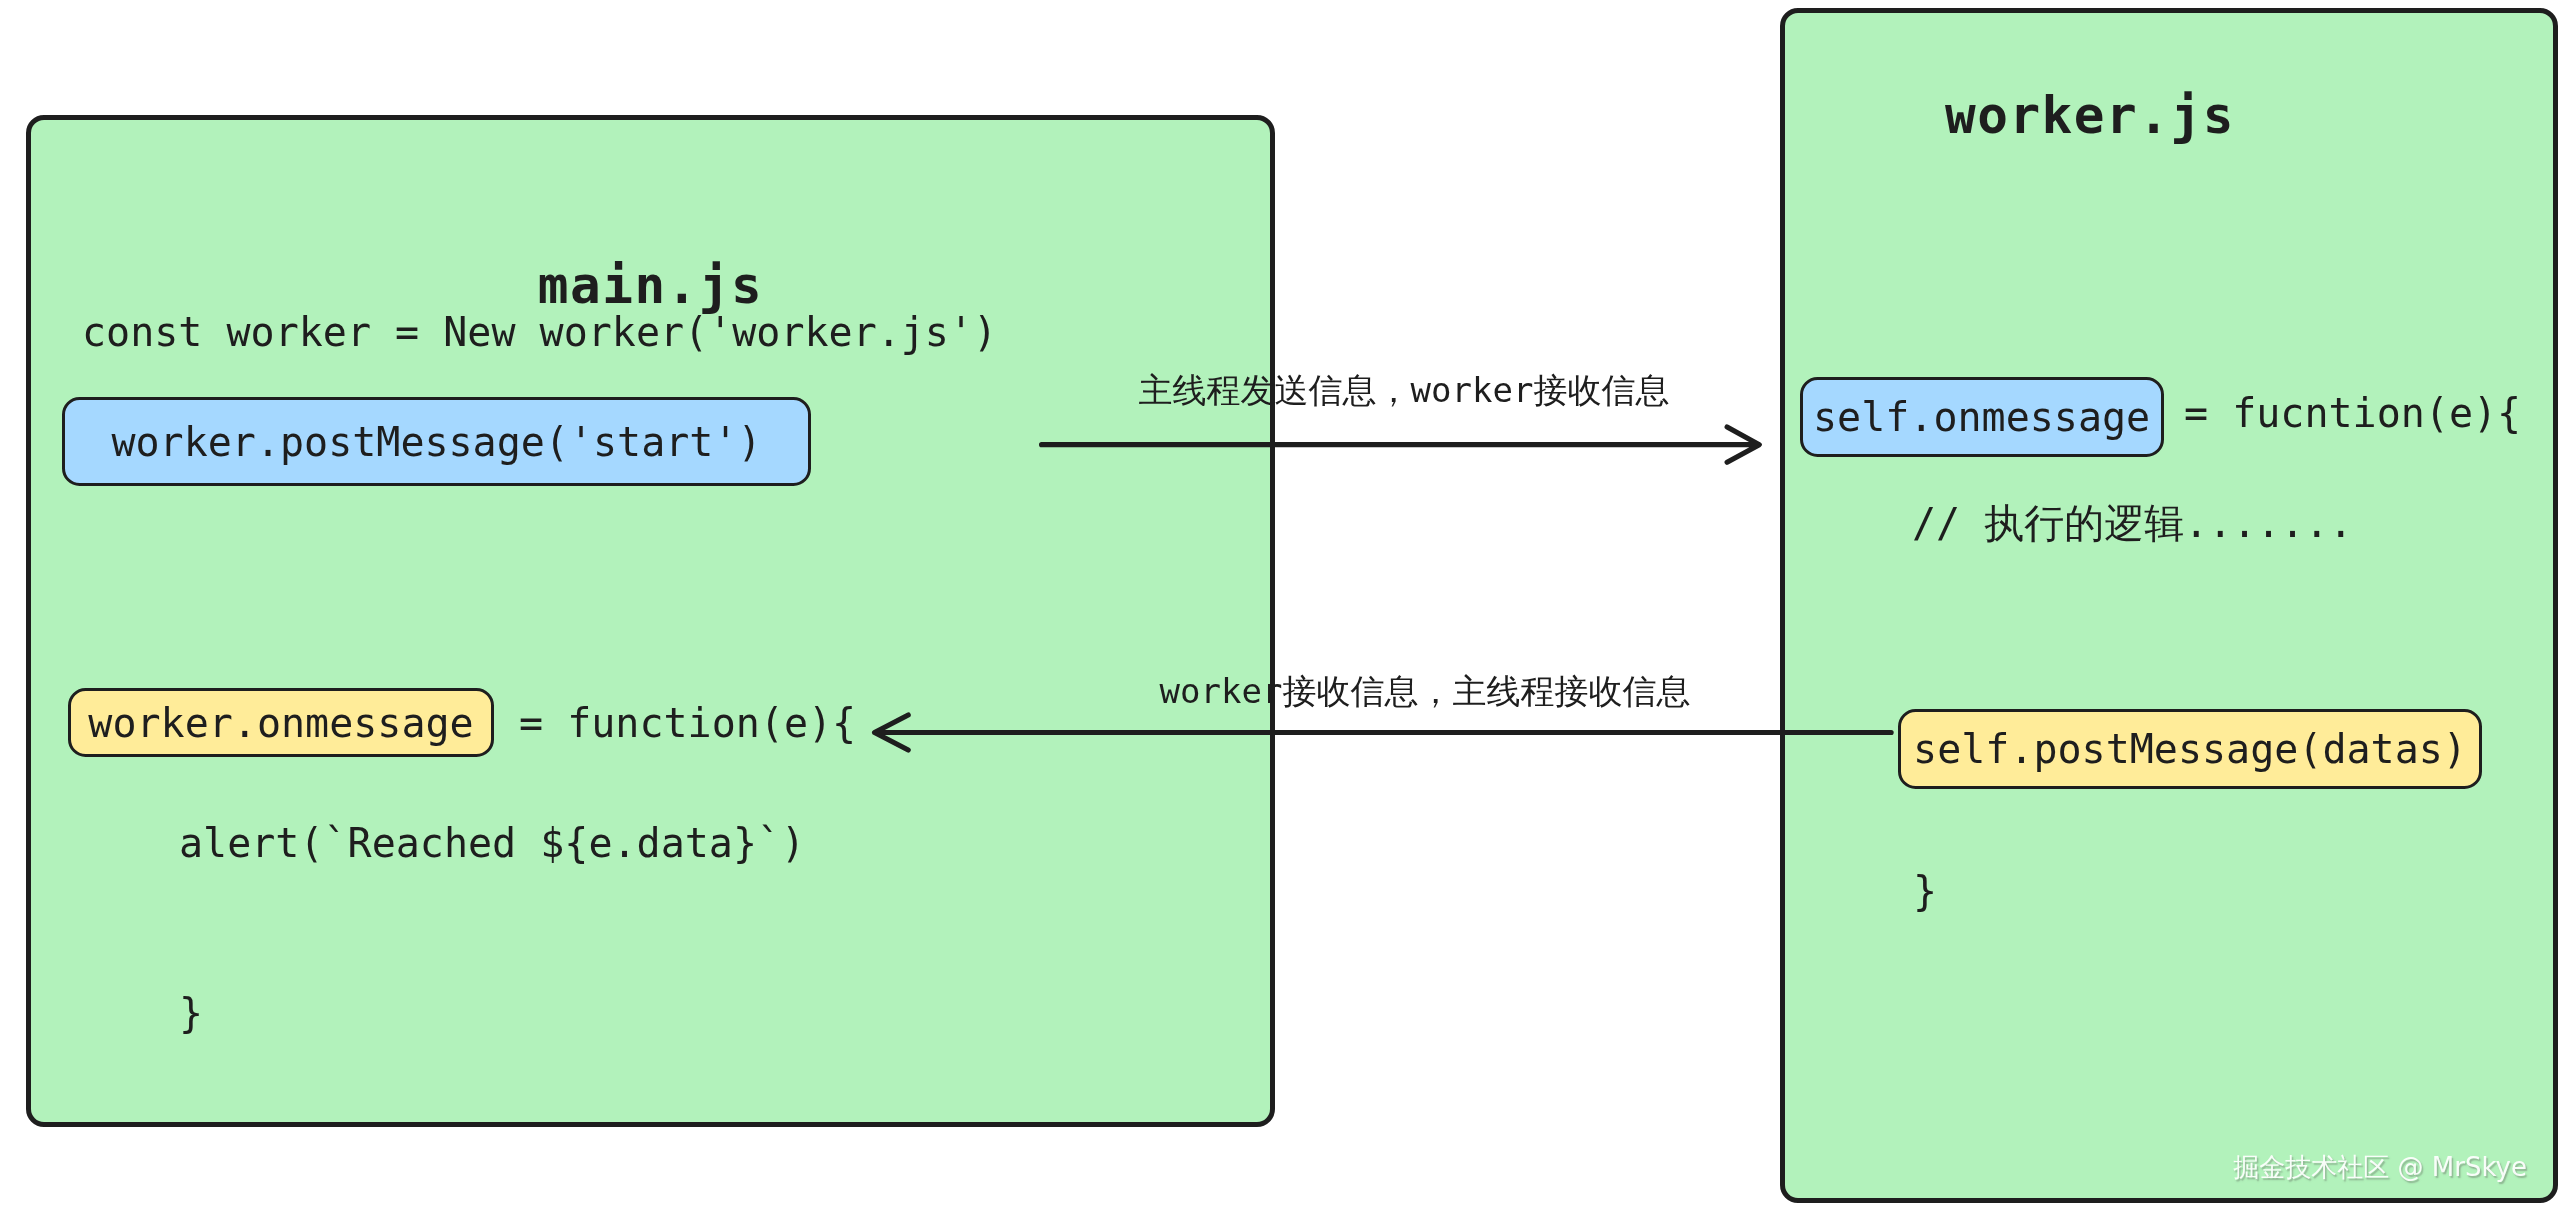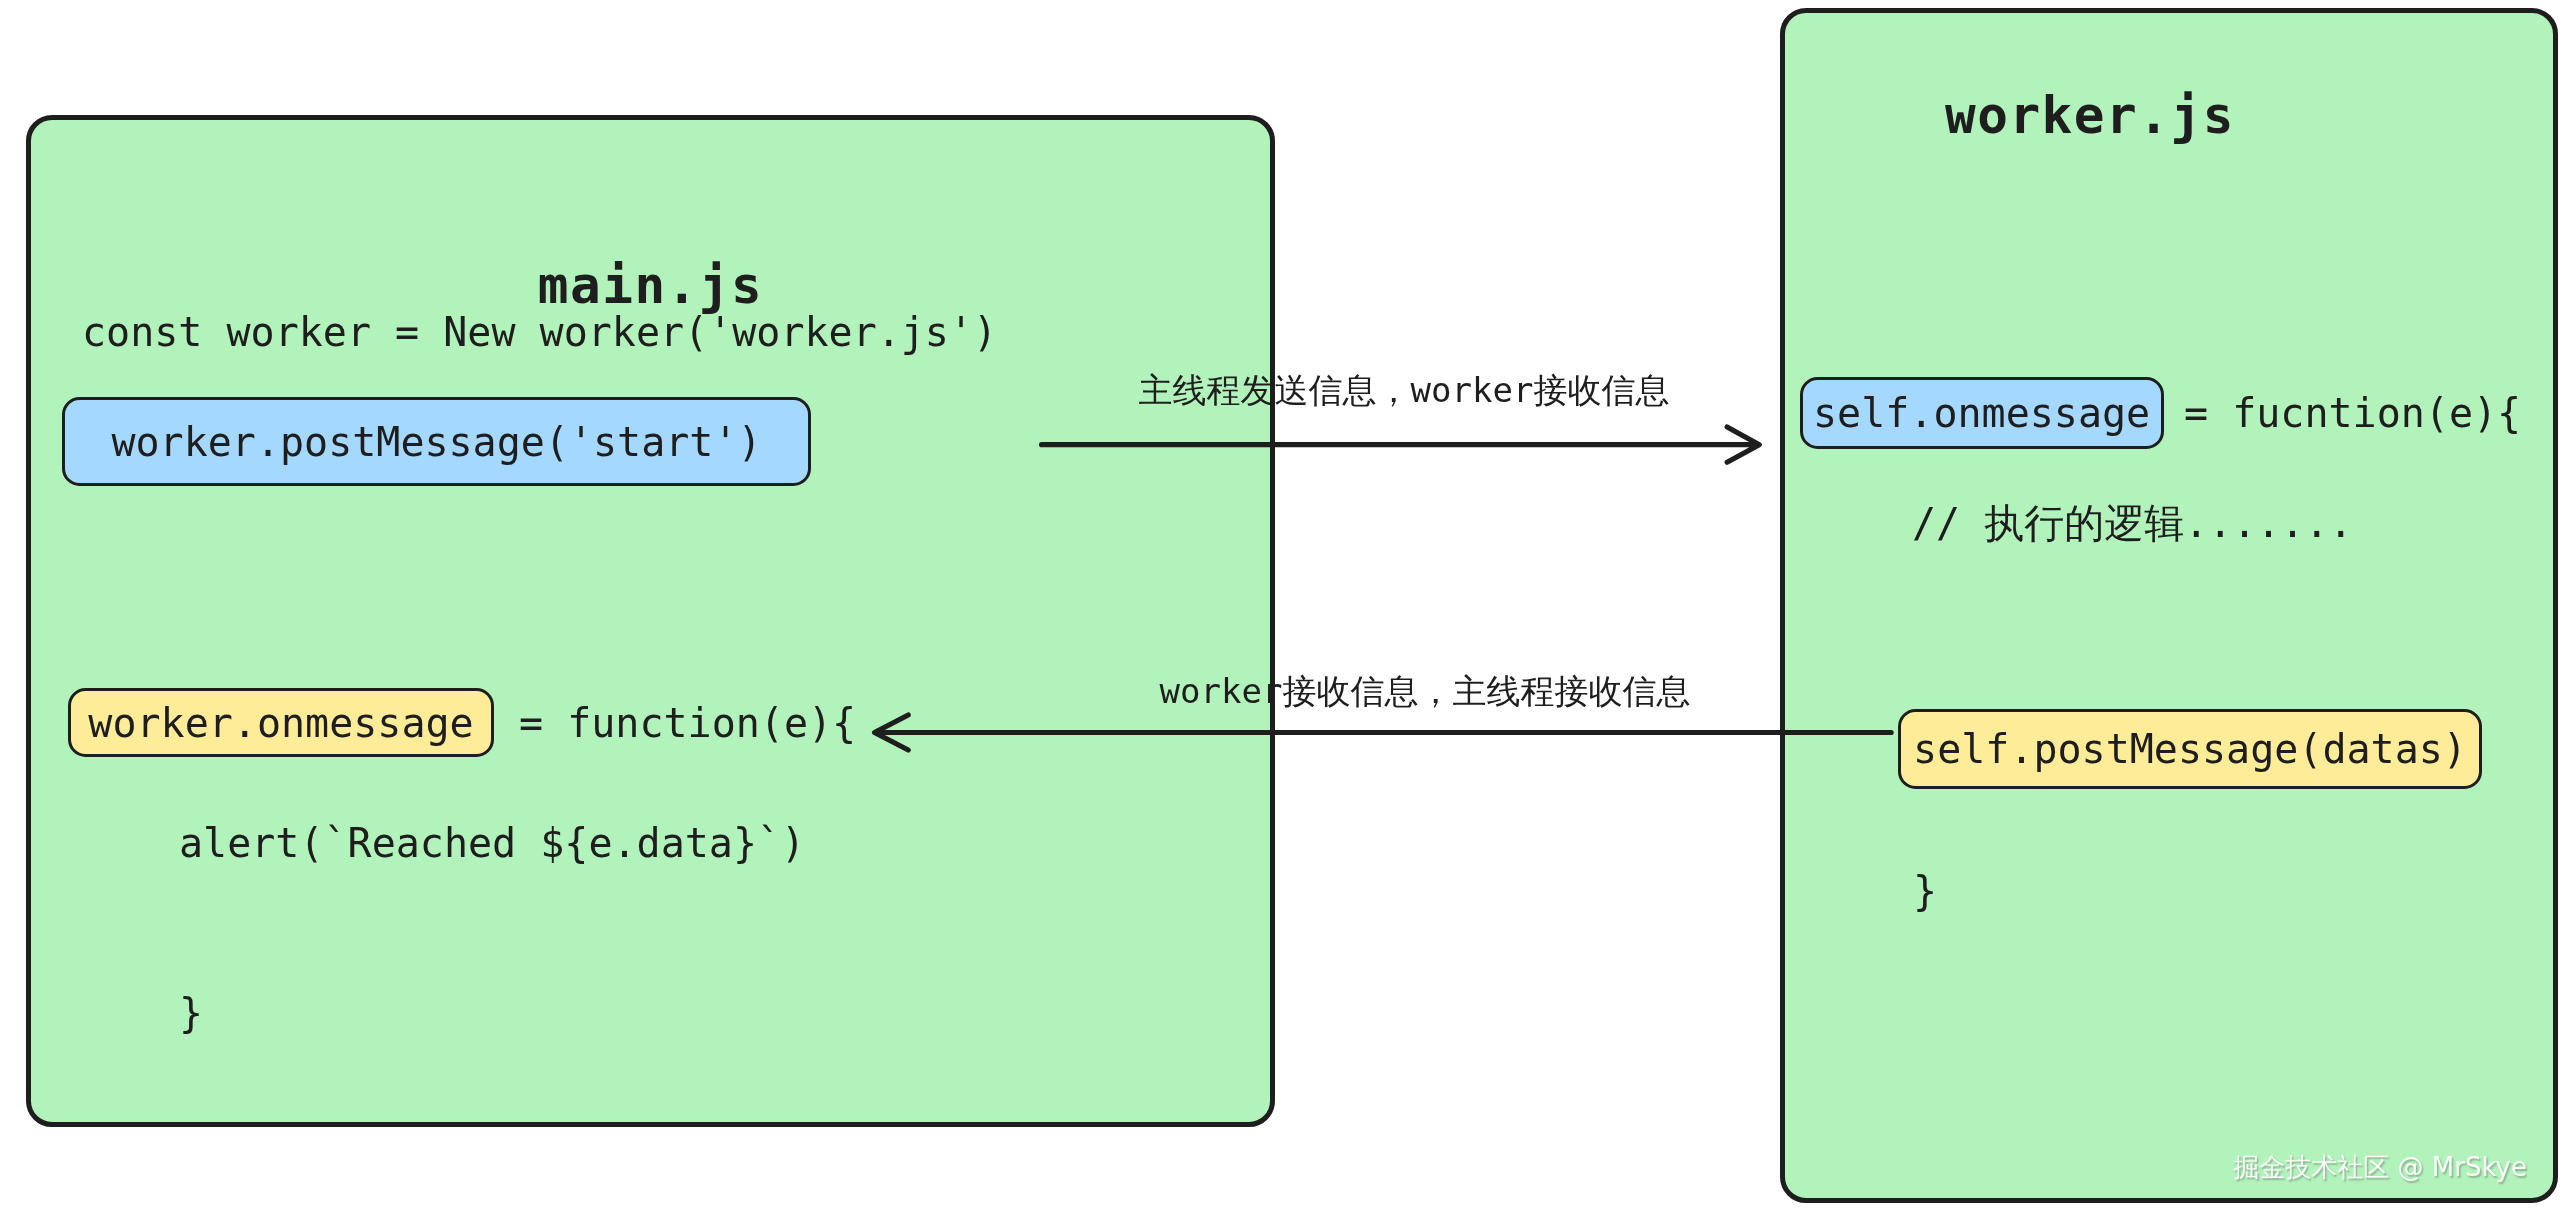--- a/index.html
+++ b/index.html
@@ -11,21 +11,21 @@
   }
   *{box-sizing:border-box;margin:0;padding:0;}
   html,body{width:2576px;height:1213px;background:var(--background);}
   body{font-family:"DejaVu Sans Mono","Liberation Mono",monospace;color:var(--stroke);}
   .canvas{position:relative;width:2576px;height:1213px;background:var(--background);overflow:hidden;}
 
   .file-box{
     position:absolute;
     background:var(--box-fill);
     border:5.1px solid var(--stroke);
-    border-radius:26px;
+    border-radius:18px;
   }
   .box-main{left:26px;top:115px;width:1249px;height:1012px;padding-left:25px;}
   .box-worker{left:1780px;top:8px;width:778px;height:1195px;}
 
   .box-title{
     position:absolute;
     font-size:51px;
     font-weight:bold;
     letter-spacing:1.5px;
     white-space:nowrap;
@@ -55,21 +55,21 @@
 
   
   .main-const{left:51px;top:185px;}
   .main-postmsg{left:31px;top:277px;width:749px;height:89px;}
   .main-onmsg{left:37px;top:568px;width:426px;height:69px;}
   .main-onmsg-tail{left:488px;top:576px;}
   .main-alert{left:148px;top:696px;}
   .main-brace{left:148px;top:866px;}
 
   
-  .worker-onmsg{left:14.6px;top:364px;width:364px;height:72px;}
+  .worker-onmsg{left:14.6px;top:364px;width:364px;height:80px;}
   .worker-onmsg-tail{left:399px;top:373px;}
   .worker-comment{left:127px;top:483px;}
   .worker-postmsg{left:113px;top:696px;width:584px;height:80px;text-align:right;}
   .worker-brace{left:128px;top:851px;}
 
   .watermark{
     position:absolute;
     right:26px;
     top:1137px;
     font-size:26px;

